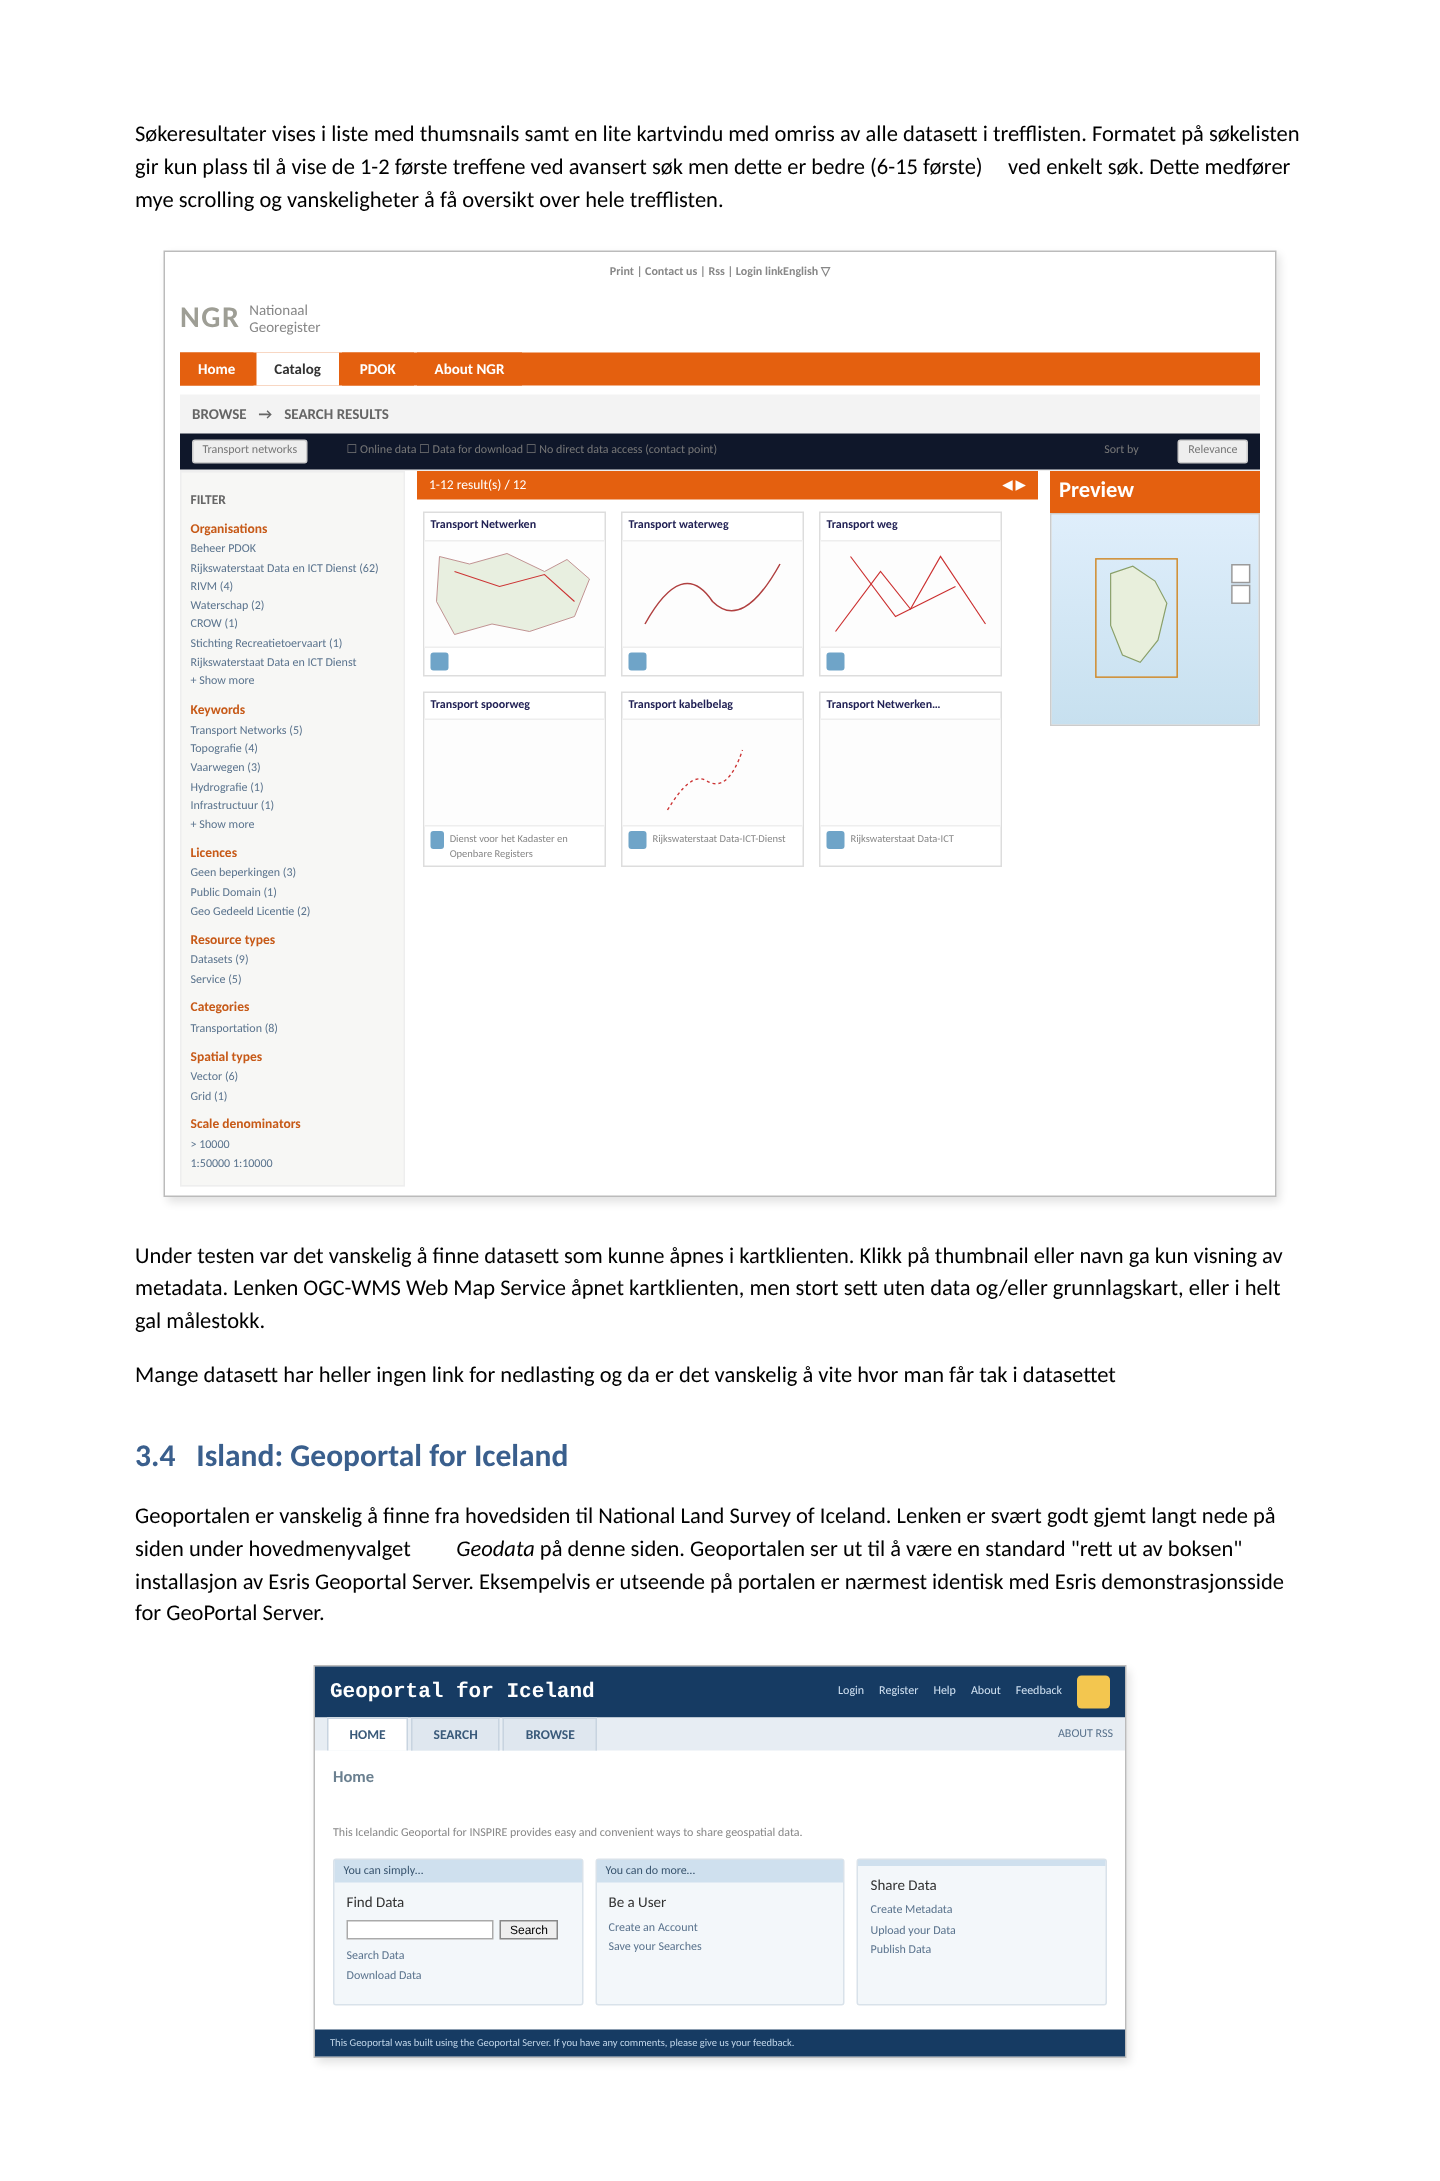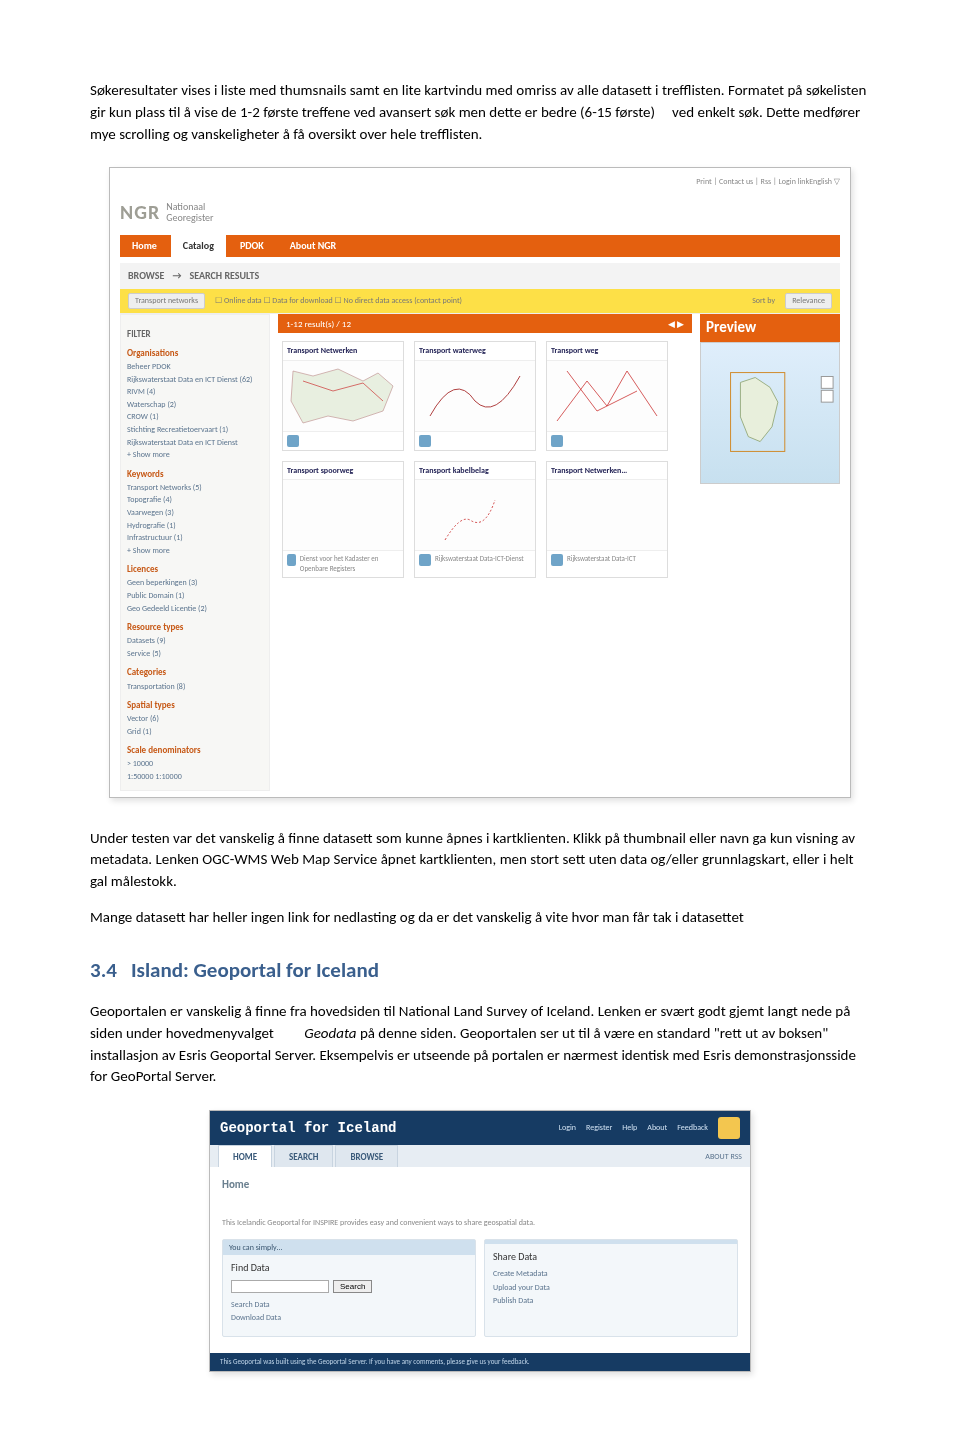--- a/index.html
+++ b/index.html
@@ -28,42 +28,42 @@
     border: 1px solid #bbb;
     background: #fff;
     box-shadow: 2px 3px 6px rgba(0,0,0,0.12);
     font-size: 10px;
     color: #555;
     margin: 0 auto;
   }
   
   .ngr-box { width: 720px; padding: 6px 10px; }
   .ngr-topbar {
-    display: flex; justify-content: flex-end;
-    font-size: 8px; color: #888; padding: 2px 0 6px;
+    display: flex; justify-content: center;
+    font-size: 8px; color: #888; padding: 2px 0 6px; font-weight: bold;
   }
   .ngr-logo { display: flex; align-items: center; gap: 6px; padding: 4px 0 8px; }
   .ngr-logo .brand { font-size: 20px; font-weight: bold; color: #9e9e95; letter-spacing: 1px; }
   .ngr-logo .sub   { font-size: 10px; color: #888; line-height: 1.1; }
   .ngr-tabs {
     display: flex; gap: 2px; background: #e4600f; height: 22px;
   }
   .ngr-tab {
     background: #e4600f; color: #fff; font-size: 10px;
     padding: 4px 12px; font-weight: bold;
   }
   .ngr-tab.active { background: #fff; color: #333; }
   .ngr-subhead {
     background: #f3f3f3; padding: 6px 8px; margin-top: 6px;
     font-size: 10px; font-weight: bold; color: #666;
     display:flex; gap:8px; align-items:center;
   }
   .ngr-filterrow {
-    display:flex; gap:10px; align-items:center; padding:4px 8px;
-    font-size:8px; color:#777; background:#fde047; border-bottom:1px solid #eee;
+    display:flex; gap:26px; align-items:center; padding:4px 8px;
+    font-size:8px; color:#777; background:#0f172a; border-bottom:1px solid #eee;
   }
   .ngr-filterrow .pill {
     background:#eee; border:1px solid #ccc; border-radius:2px; padding:1px 6px;
   }
   .ngr-body { display:flex; gap:8px; }
   .ngr-sidebar {
     width: 150px; background:#f7f7f5; border:1px solid #eee;
     padding:6px; box-sizing:border-box;
   }
   .ngr-sidebar .hd { color:#c75a18; font-weight:bold; font-size:9px; margin:6px 0 2px; }
@@ -359,20 +359,26 @@
           <div class="chd">You can simply…</div>
           <div class="big">Find Data</div>
           <div class="gp-search">
             <input type="text" placeholder="" style="">
             <button>Search</button>
           </div>
           <div class="lnk">Search Data</div>
           <div class="lnk">Download Data</div>
         </div>
 
+        <div class="gp-col">
+          <div class="chd">You can do more…</div>
+          <div class="big">Be a User</div>
+          <div class="lnk">Create an Account</div>
+          <div class="lnk">Save your Searches</div>
+        </div>
 
         <div class="gp-col">
           <div class="chd"></div>
           <div class="big">Share Data</div>
           <div class="lnk">Create Metadata</div>
           <div class="lnk">Upload your Data</div>
           <div class="lnk">Publish Data</div>
         </div>
 
       </div>

